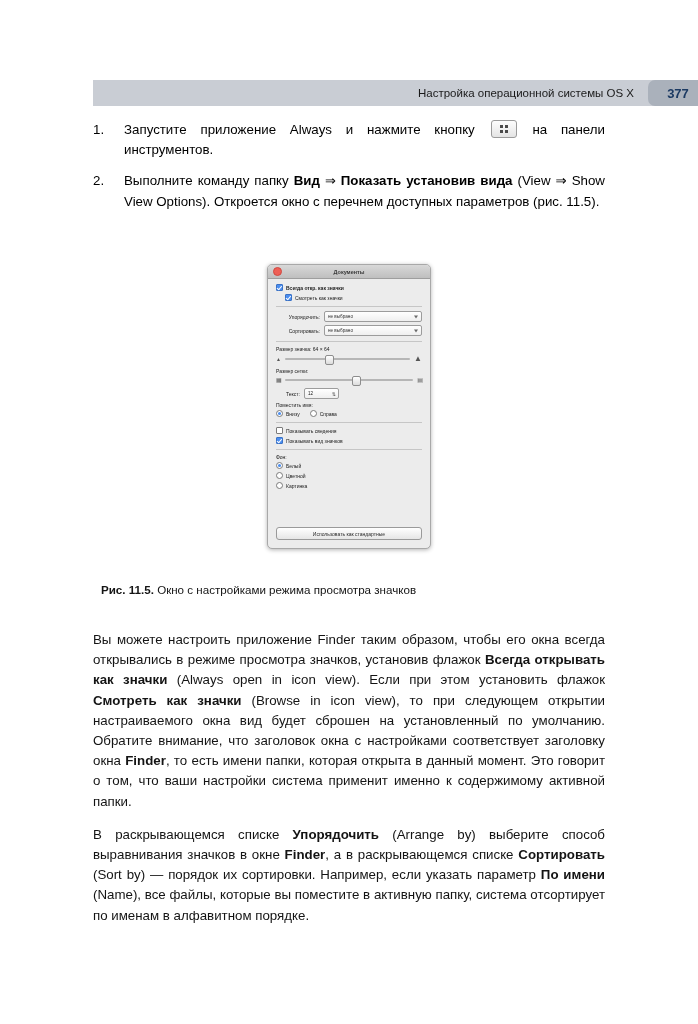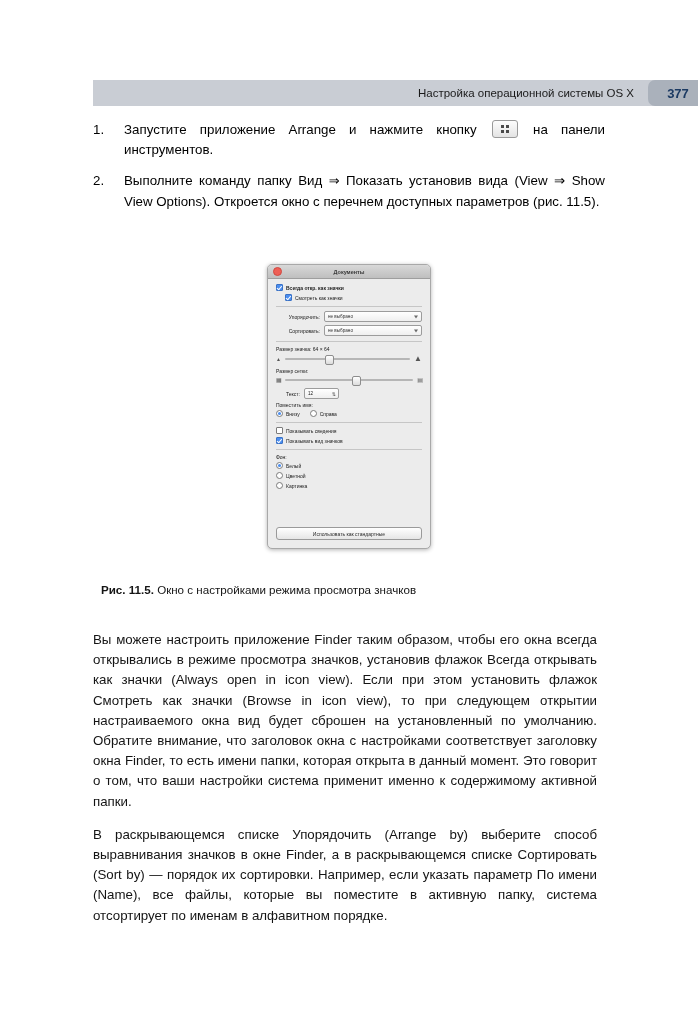--- a/index.html
+++ b/index.html
@@ -48,21 +48,21 @@
   }
 
   
   .content {
     position: absolute;
     left: 93px;
     top: 120px;
     width: 512px;
   }
   p {
-    margin: 0 8px 13px 0;
+    margin: 0 0 13px 0;
     font-size: 13.3px;
     line-height: 1.52;
     text-align: justify;
     color: #141414;
   }
   .numlist {
     margin: 0 0 6px 0;
     padding: 0;
     list-style: none;
   }
@@ -75,21 +75,21 @@
     text-align: justify;
   }
   .numlist li .num {
     position: absolute;
     left: 0;
     top: 0;
     width: 22px;
     text-align: left;
     font-size: 13.3px;
   }
-  b, .b { font-weight: normal; }
+  b, .b { font-weight: bold; }
   .arrow { font-size: 13px; }
 
   
   .inline-btn {
     display: inline-block;
     vertical-align: -4px;
     width: 24px;
     height: 16px;
     border: 1px solid #9a9a9a;
     border-radius: 3px;
@@ -342,21 +342,21 @@
 
 <div class="header-bar">
   <span class="header-title">Настройка операционной системы OS X</span>
   <span class="header-page">377</span>
 </div>
 
 <div class="content">
   <ol class="numlist">
     <li>
       <span class="num">1.</span>
-      <span>Запустите приложение Arrange и нажмите кнопку</span>
+      <span>Запустите приложение Always и нажмите кнопку</span>
       <span class="inline-btn">
         <span class="dots">
             <i></i>
             <i></i>
             <i></i>
             <i></i>
           </span>
       </span>
       <span>на панели инструментов.</span>
     </li>

